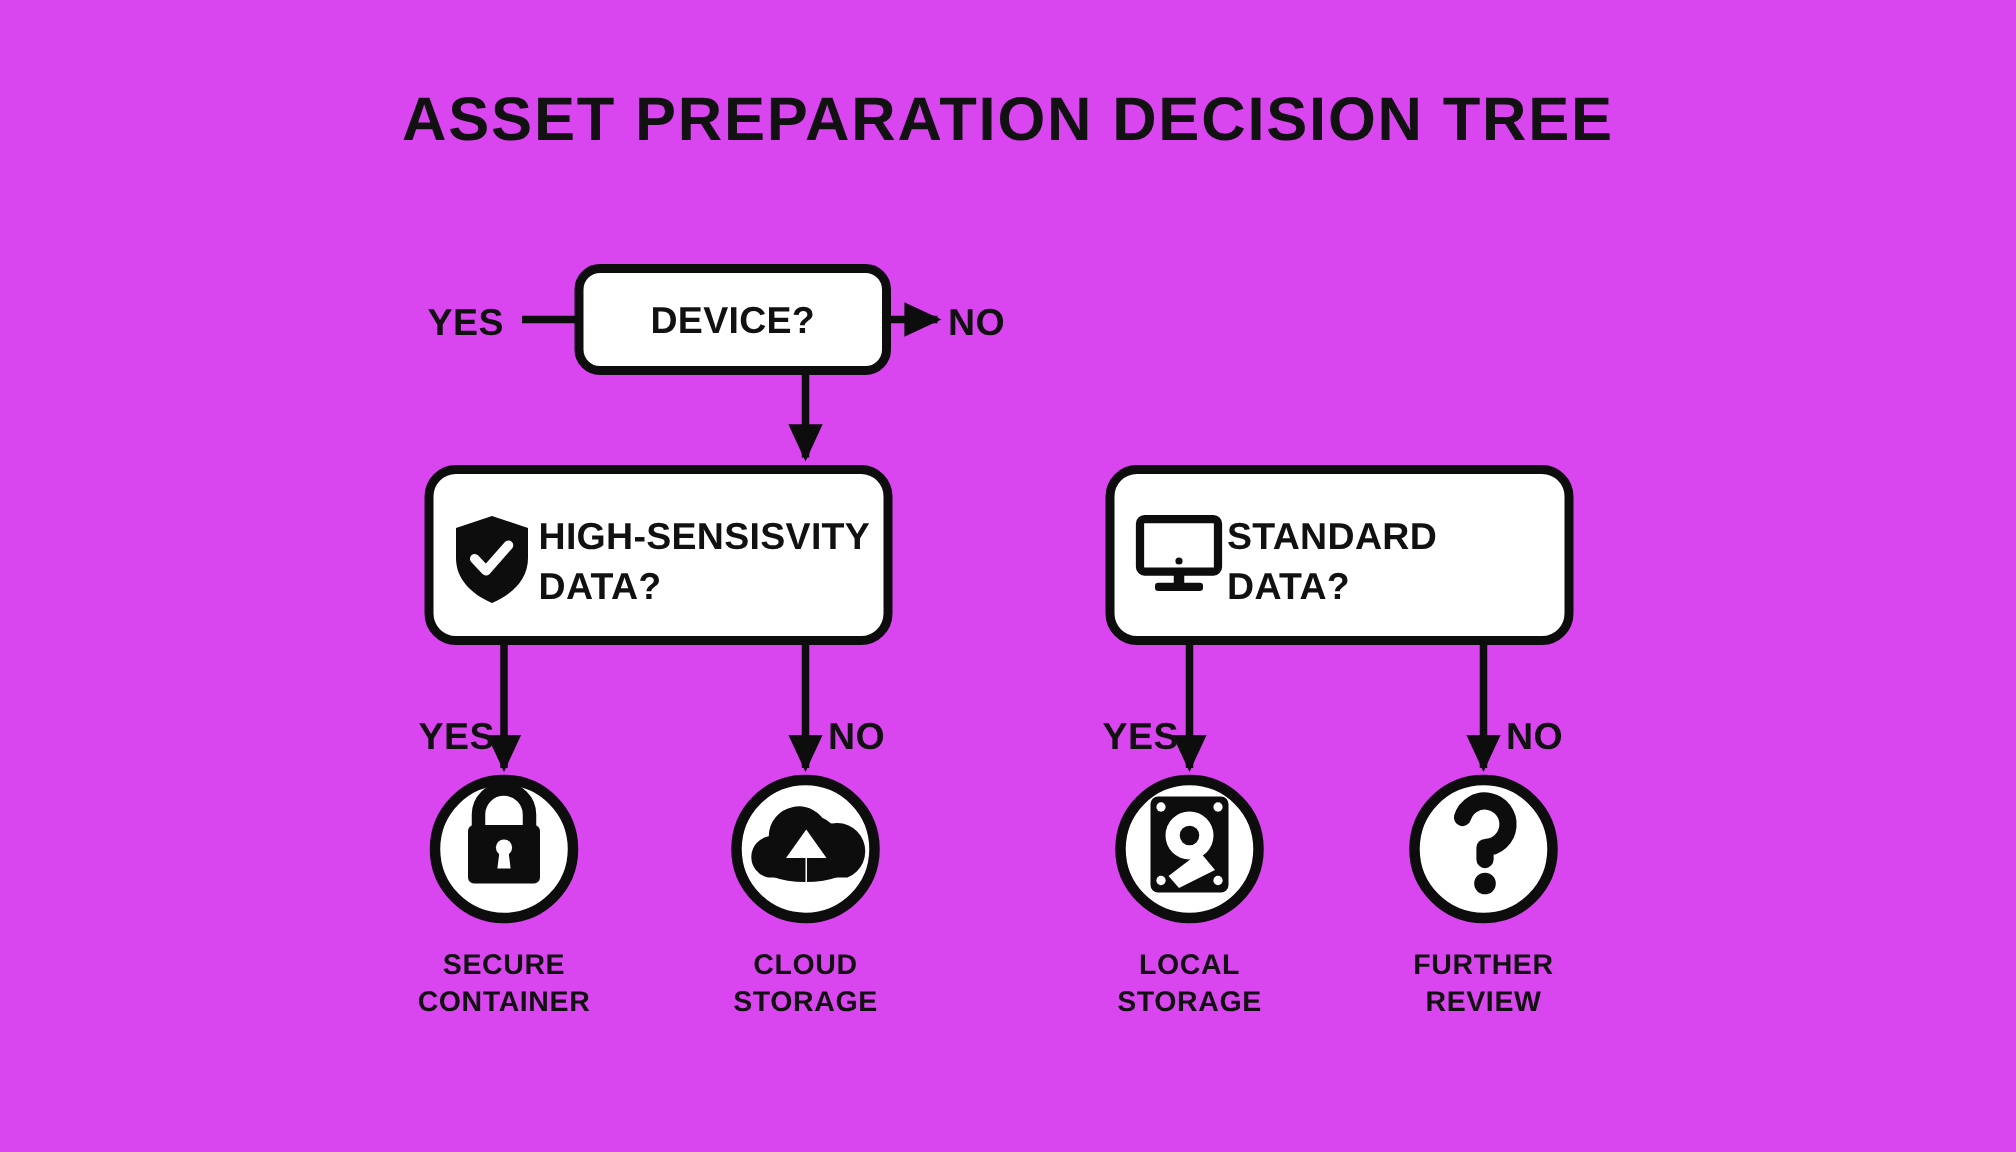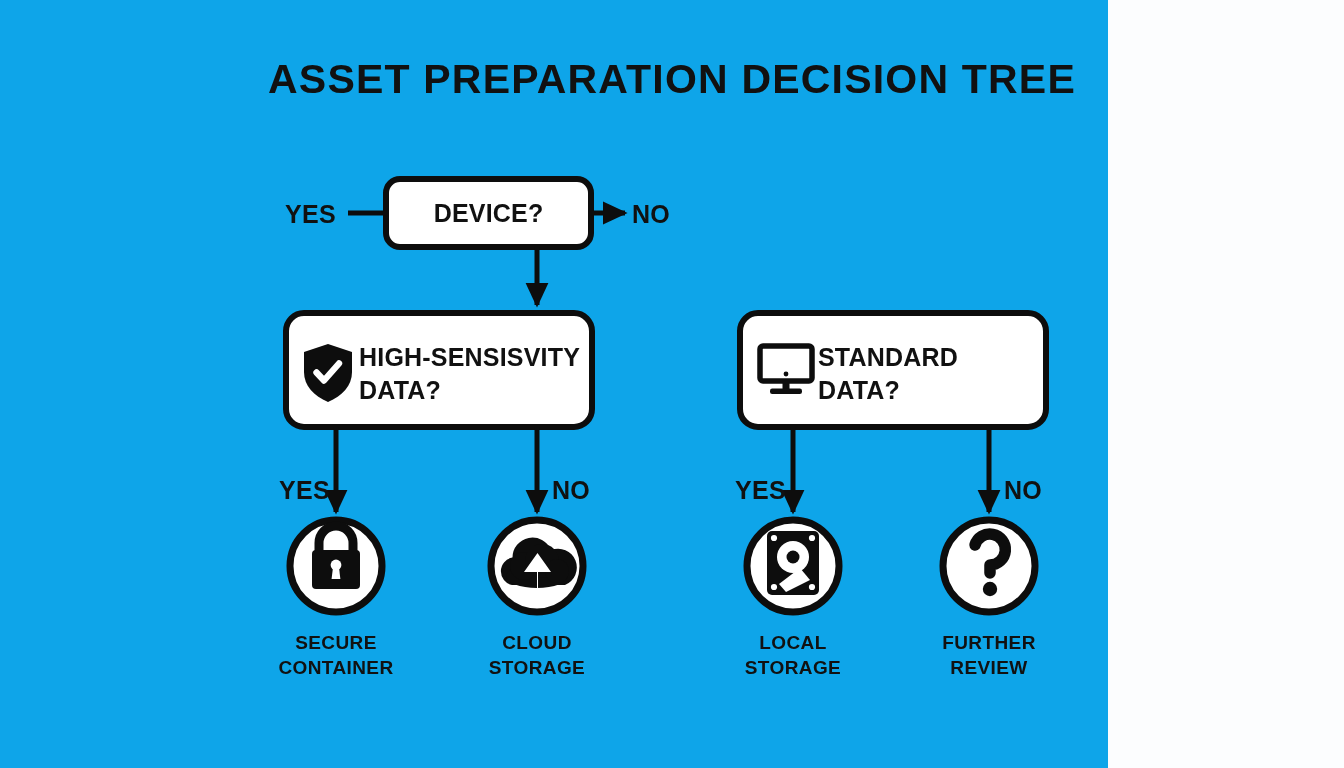--- a/index.html
+++ b/index.html
@@ -9,23 +9,23 @@
   }
   body {
     width: 1344px;
     height: 768px;
     background: #fcfdfe;
     font-family: "Liberation Sans", sans-serif;
     overflow: hidden;
   }
   #canvas {
     position: relative;
-    width: 1108px;
+    width: 1344px;
     height: 768px;
-    background: #0ea5e9;
+    background: #d946ef;
     text-align: right;
   }
   svg.diagram {
     position: absolute;
     left: 0;
     top: 0;
     width: 1344px;
     height: 768px;
     display: block;
   }

